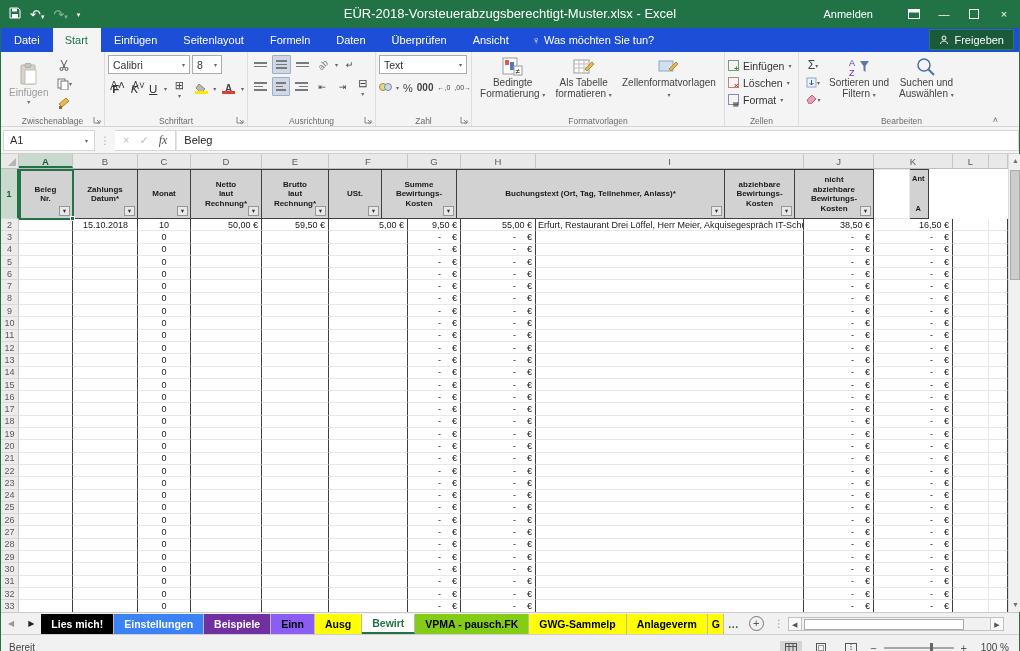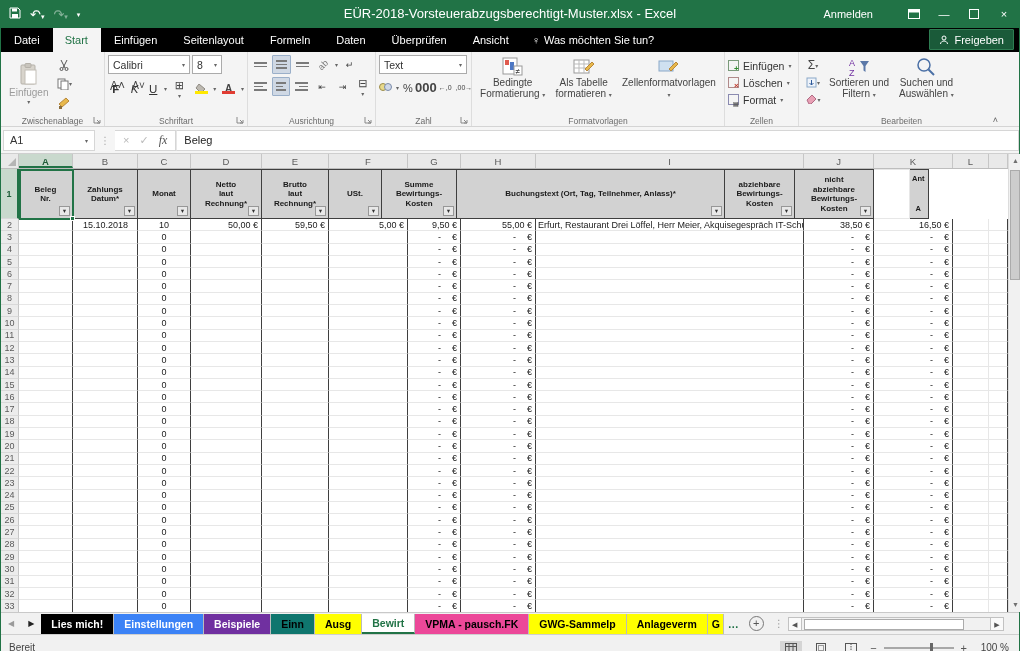--- a/index.html
+++ b/index.html
@@ -16,21 +16,21 @@
   .qat .tiny { font-size:7px; }
   .wtitle { position:absolute; left:0; right:0; top:0; height:28px; line-height:28px; text-align:center;
     font-size:13px; color:#fff; pointer-events:none; }
   .tbright { position:absolute; right:0; top:0; height:28px; display:flex; align-items:center; }
   .signin { font-size:11px; margin-right:26px; cursor:pointer; }
   .wbtn { width:30px; height:28px; display:flex; align-items:center; justify-content:center;
     font-size:11px; cursor:pointer; }
   .wbtn svg { display:block; }
 
   
-  .tabrow { position:absolute; left:0; top:28px; right:0; height:24px; background:#000000; display:flex; align-items:flex-end; }
+  .tabrow { position:absolute; left:0; top:28px; right:0; height:24px; background:#1d4ed8; display:flex; align-items:flex-end; }
   .rtab { font-size:11px; color:#fff; padding:0 13px; height:24px; line-height:24px; cursor:pointer; }
   .rtab.active { background:#f4f4f4; color:#217346;padding-left:12px; }
   .tellme { font-size:11px; color:#fff; height:24px; line-height:24px; padding:0 10px; cursor:pointer; }
   .tellme .bulb { font-size:11px; margin-right:4px; }
   .sharebtn { position:absolute; right:5px; top:1px; height:21px; background:#1a5a39; border:1px solid #2e7d52;
     color:#fff; font-size:11px; display:flex; align-items:center; gap:5px; padding:0 9px; cursor:pointer; border-radius:1px; }
 
   
   .ribbon { position:absolute; left:0; top:52px; right:0; height:75px; background:#f4f4f4;
     border-bottom:1px solid #d4d4d4; display:flex; }
@@ -360,21 +360,21 @@
         </div>
       <div class="grow" style="gap:4px;margin-top:4px">
         <span class="icobtn" style="width:15px">
             <svg width="13" height="11" viewBox="0 0 13 11">
               <circle cx="4" cy="5" r="3.5" fill="#e8d98a" stroke="#9a8b4a"></circle>
               <circle cx="9" cy="5" r="3.5" fill="#cfd8e8" stroke="#7a8ba8"></circle>
             </svg>
           </span>
           <span class="car">▾</span>
         <span class="icobtn" style="width:13px;font-size:11px">%</span>
-        <span class="icobtn" style="width:18px;font-size:13px;font-weight:bold">000</span>
+        <span class="icobtn" style="width:18px;font-size:10px;font-weight:bold">000</span>
         <span class="icobtn" style="width:18px;font-size:7px">←,0</span>
         <span class="icobtn" style="width:18px;font-size:7px">,00→</span>
       </div>
       <div class="grplabel">Zahl</div>
       <span class="launcher">
           <svg width="9" height="9" viewBox="0 0 9 9">
             <path d="M1 1v6h6" fill="none" stroke="#888"></path>
             <path d="M4 4l3 3M7 4v3h-3" fill="none" stroke="#888"></path>
           </svg>
         </span>
@@ -1440,24 +1440,24 @@
       </div>
     </div>
 
   <div class="sheetbar">
     <span class="snav off">◀</span>
     <span class="snav on">▶</span>
     <span id="sheetTabs" style="display:flex;align-items:center;height:22px">
         <span class="stab" style="background: rgb(0, 0, 0); color: rgb(255, 255, 255);">Lies mich!</span>
         <span class="stab" style="background: #3b82f6; color: rgb(255, 255, 255);">Einstellungen</span>
         <span class="stab" style="background: rgb(112, 48, 160); color: rgb(255, 255, 255);">Beispiele</span>
-        <span class="stab" style="background: #0f766e; color: rgb(0, 0, 0);">Einn</span>
+        <span class="stab" style="background: #8b5cf6; color: rgb(0, 0, 0);">Einn</span>
         <span class="stab" style="background: rgb(255, 255, 0); color: rgb(0, 0, 0);">Ausg</span>
         <span class="stab active" style="background: rgb(255, 255, 255); color: rgb(33, 115, 70);">Bewirt</span>
-        <span class="stab" style="background: #ec4899; color: rgb(0, 0, 0);">VPMA - pausch.FK</span>
+        <span class="stab" style="background: #84cc16; color: rgb(0, 0, 0);">VPMA - pausch.FK</span>
         <span class="stab" style="background: rgb(255, 255, 0); color: rgb(0, 0, 0);">GWG-Sammelp</span>
         <span class="stab" style="background: rgb(255, 255, 0); color: rgb(0, 0, 0);">Anlageverm</span>
         <span class="stab trunc" style="background: rgb(255, 255, 0); color: rgb(0, 0, 0);">G</span>
       </span>
     <span class="sellipsis">…</span>
     <span class="addsheet">+</span>
     <span class="sdots">⋮</span>
     <div class="hscroll">
       <span class="hs-btn">◀</span>
       <div class="hs-track">

